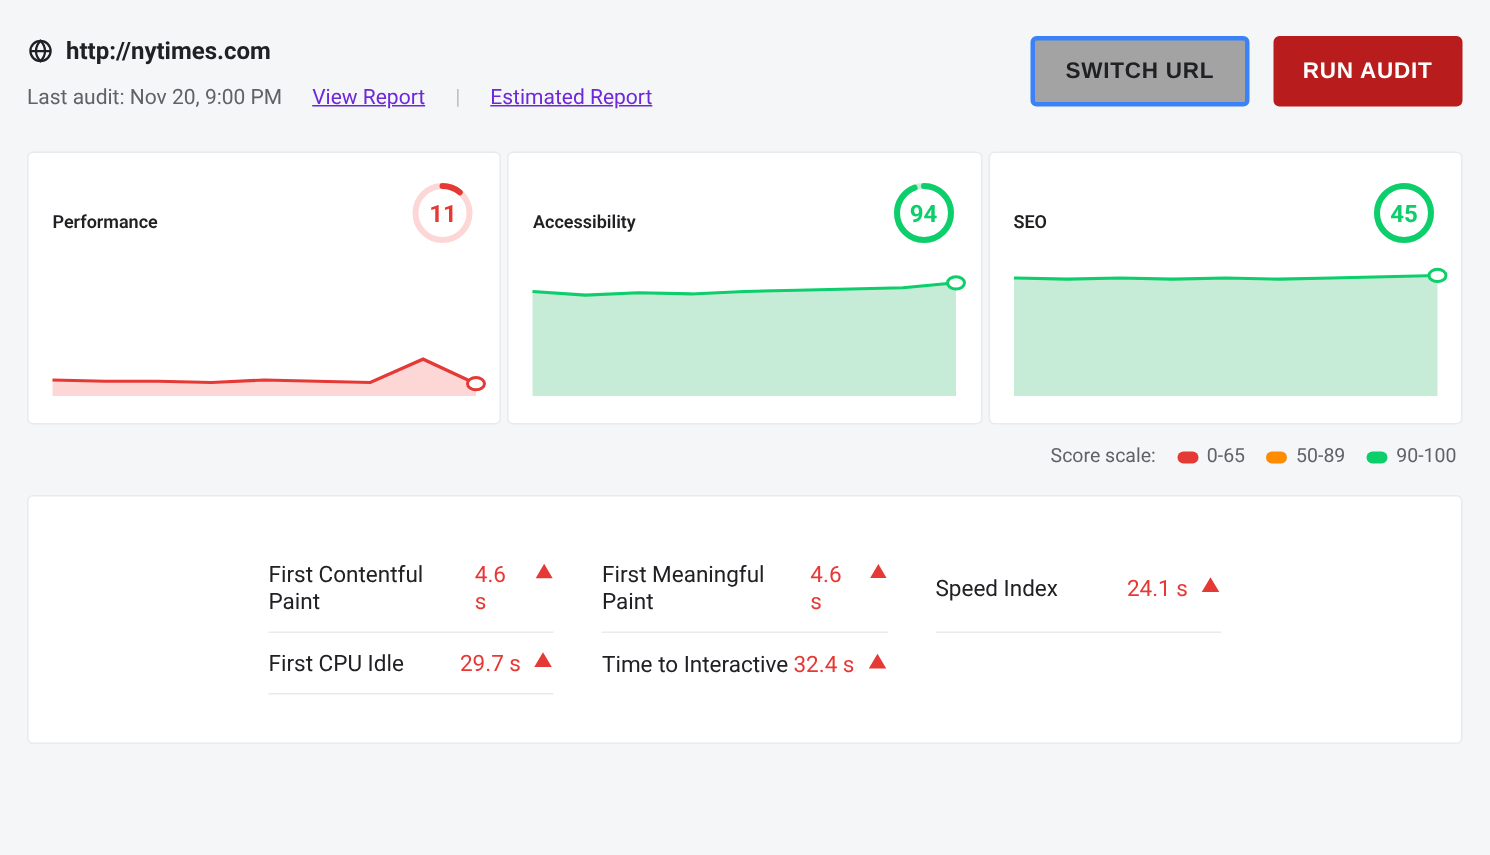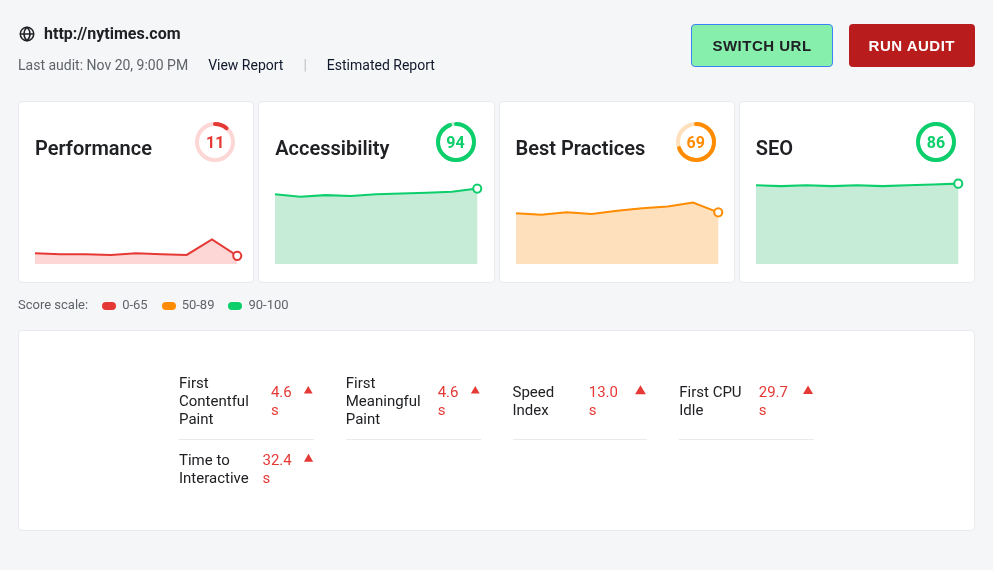--- a/index.html
+++ b/index.html
@@ -35,42 +35,43 @@
       font-weight: 700;
     }
     .last-audit-row {
       display: flex;
       align-items: center;
       gap: 20px;
       color: #5f6368;
       font-size: 14px;
     }
     .last-audit-row a {
-      color: #0f172a;
+      color: #6d28d9;
+      text-decoration: underline;
       cursor: pointer;
     }
     .last-audit-row .sep { color: #bdbdbd; }
     .header-buttons {
       display: flex;
       gap: 16px;
     }
     .btn {
       padding: 12px 20px;
       font-size: 15px;
       font-weight: 600;
       letter-spacing: 0.5px;
       border-radius: 4px;
       cursor: pointer;
       border: none;
       text-transform: uppercase;
     }
     .btn-secondary {
-      background: #86efac;
+      background: #a3a3a3;
       color: #202124;
-      border: 1px solid #3b82f6;
+      border: 3px solid #3b82f6;
     }
     .btn-primary {
       background: #b91c1c;
       color: #fff;
     }
     .cards {
       display: flex;
       gap: 4px;
       margin-top: 28px;
     }
@@ -83,21 +84,21 @@
       position: relative;
       height: 182px;
       overflow: hidden;
     }
     .card-top {
       display: flex;
       justify-content: space-between;
       align-items: center;
     }
     .card-title {
-      font-size: 20px;
+      font-size: 12px;
       font-weight: 600;
       color: #202124;
       margin-top: 11px;
     }
     .gauge {
       position: relative;
       width: 44px;
       height: 44px;
     }
     .gauge svg { width: 44px; height: 44px; transform: rotate(-90deg); }
@@ -115,40 +116,41 @@
     .green { color: #0cce6b; }
     .sparkline {
       position: absolute;
       bottom: 0; left: 0; right: 0;
       height: 100px;
       padding: 0 16px 18px 16px;
     }
     .sparkline svg { width: 100%; height: 100%; overflow: visible; }
     .scale-row {
       display: flex;
+      justify-content: flex-end;
       align-items: center;
       gap: 14px;
       margin: 14px 4px 0 0;
       color: #5f6368;
       font-size: 13px;
     }
     .dot { display: inline-block; width: 14px; height: 8px; border-radius: 4px; margin-right: 6px; vertical-align: middle; }
     .dot-red { background: #e53935; }
     .dot-orange { background: #ff8c00; }
     .dot-green { background: #0cce6b; }
     .metrics-card {
       background: #fff;
       border: 1px solid #e8eaed;
       border-radius: 4px;
       margin-top: 18px;
       padding: 32px 160px;
     }
     .metrics-grid {
       display: grid;
-      grid-template-columns: 1fr 1fr 1fr 1fr;
+      grid-template-columns: 1fr 1fr 1fr;
       column-gap: 32px;
     }
     .metric {
       display: flex;
       justify-content: space-between;
       align-items: center;
       padding: 11px 0;
       border-bottom: 1px solid #e8eaed;
       font-size: 15px;
     }
@@ -232,49 +234,28 @@
       
     <svg viewBox="0 0 200 80" preserveAspectRatio="none">
       <path d="M 0 12 L 25 14.400000000000006 L 50 12.799999999999997 L 75 13.600000000000009 L 100 12 L 125 11.200000000000003 L 150 10.400000000000006 L 175 9.599999999999994 L 200 6.3999999999999915 L 200 80 L 0 80 Z" fill="#c6ecd8" stroke="none"></path>
       <path d="M 0 12 L 25 14.400000000000006 L 50 12.799999999999997 L 75 13.600000000000009 L 100 12 L 125 11.200000000000003 L 150 10.400000000000006 L 175 9.599999999999994 L 200 6.3999999999999915" fill="none" stroke="#0cce6b" stroke-width="2"></path>
       <circle cx="200" cy="6.3999999999999915" r="4" fill="#fff" stroke="#0cce6b" stroke-width="2" vector-effect="non-scaling-stroke"></circle>
     </svg>
     </div>
       </div>
       <div class="card">
     <div class="card-top">
-      <div class="card-title">Best Practices</div>
-
-    <div class="gauge">
-      <svg viewBox="0 0 44 44">
-        <circle cx="22" cy="22" r="18" stroke="#ffe0bd" stroke-width="4" fill="none"></circle>
-        <circle cx="22" cy="22" r="18" stroke="#ff8c00" stroke-width="4" fill="none" stroke-linecap="round" stroke-dasharray="78.04 113.10"></circle>
-      </svg>
-      <div class="gauge-val orange">69</div>
-    </div>
-    </div>
-    <div class="sparkline">
-      
-    <svg viewBox="0 0 200 80" preserveAspectRatio="none">
-      <path d="M 0 30.4 L 25 32 L 50 29.6 L 75 31.200000000000003 L 100 28 L 125 25.599999999999994 L 150 24 L 175 20 L 200 29.6 L 200 80 L 0 80 Z" fill="#ffe0bd" stroke="none"></path>
-      <path d="M 0 30.4 L 25 32 L 50 29.6 L 75 31.200000000000003 L 100 28 L 125 25.599999999999994 L 150 24 L 175 20 L 200 29.6" fill="none" stroke="#ff8c00" stroke-width="2"></path>
-      <circle cx="200" cy="29.6" r="4" fill="#fff" stroke="#ff8c00" stroke-width="2" vector-effect="non-scaling-stroke"></circle>
-    </svg>
-    </div>
-      </div>
-      <div class="card">
-    <div class="card-top">
       <div class="card-title">SEO</div>
 
     <div class="gauge">
       <svg viewBox="0 0 44 44">
         <circle cx="22" cy="22" r="18" stroke="#c6ecd8" stroke-width="4" fill="none"></circle>
         <circle cx="22" cy="22" r="18" stroke="#0cce6b" stroke-width="4" fill="none" stroke-linecap="round" stroke-dasharray="110.84 113.10"></circle>
       </svg>
-      <div class="gauge-val green">86</div>
+      <div class="gauge-val green">45</div>
     </div>
     </div>
     <div class="sparkline">
       
     <svg viewBox="0 0 200 80" preserveAspectRatio="none">
       <path d="M 0 3.200000000000003 L 25 4 L 50 3.200000000000003 L 75 4 L 100 3.200000000000003 L 125 4 L 150 3.200000000000003 L 175 2.4000000000000057 L 200 1.5999999999999943 L 200 80 L 0 80 Z" fill="#c6ecd8" stroke="none"></path>
       <path d="M 0 3.200000000000003 L 25 4 L 50 3.200000000000003 L 75 4 L 100 3.200000000000003 L 125 4 L 150 3.200000000000003 L 175 2.4000000000000057 L 200 1.5999999999999943" fill="none" stroke="#0cce6b" stroke-width="2"></path>
       <circle cx="200" cy="1.5999999999999943" r="4" fill="#fff" stroke="#0cce6b" stroke-width="2" vector-effect="non-scaling-stroke"></circle>
     </svg>
     </div>
@@ -304,21 +285,21 @@
     <span class="metric-val red" style="color:#e53935">
       <span>4.6 s</span>
       <svg class="tri-icon" viewBox="0 0 24 24">
     <path d="M12 3 L22 20 L2 20 Z" fill="#e53935"></path>
   </svg>
     </span>
         </div>
         <div class="metric">
     <span class="metric-label">Speed Index</span>
     <span class="metric-val red" style="color:#e53935">
-      <span>13.0 s</span>
+      <span>24.1 s</span>
       <svg class="tri-icon" viewBox="0 0 24 24">
     <path d="M12 3 L22 20 L2 20 Z" fill="#e53935"></path>
   </svg>
     </span>
         </div>
         <div class="metric">
     <span class="metric-label">First CPU Idle</span>
     <span class="metric-val red" style="color:#e53935">
       <span>29.7 s</span>
       <svg class="tri-icon" viewBox="0 0 24 24">

